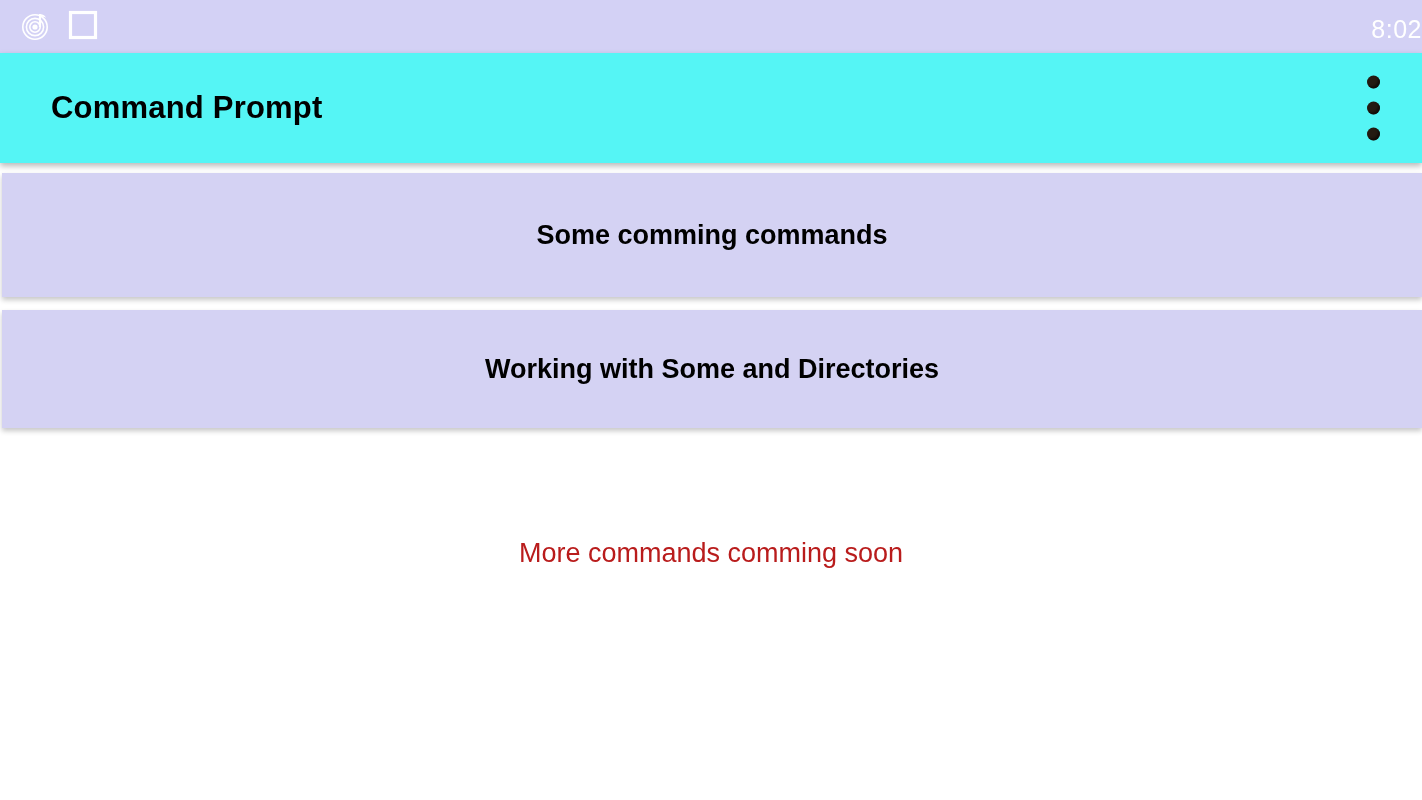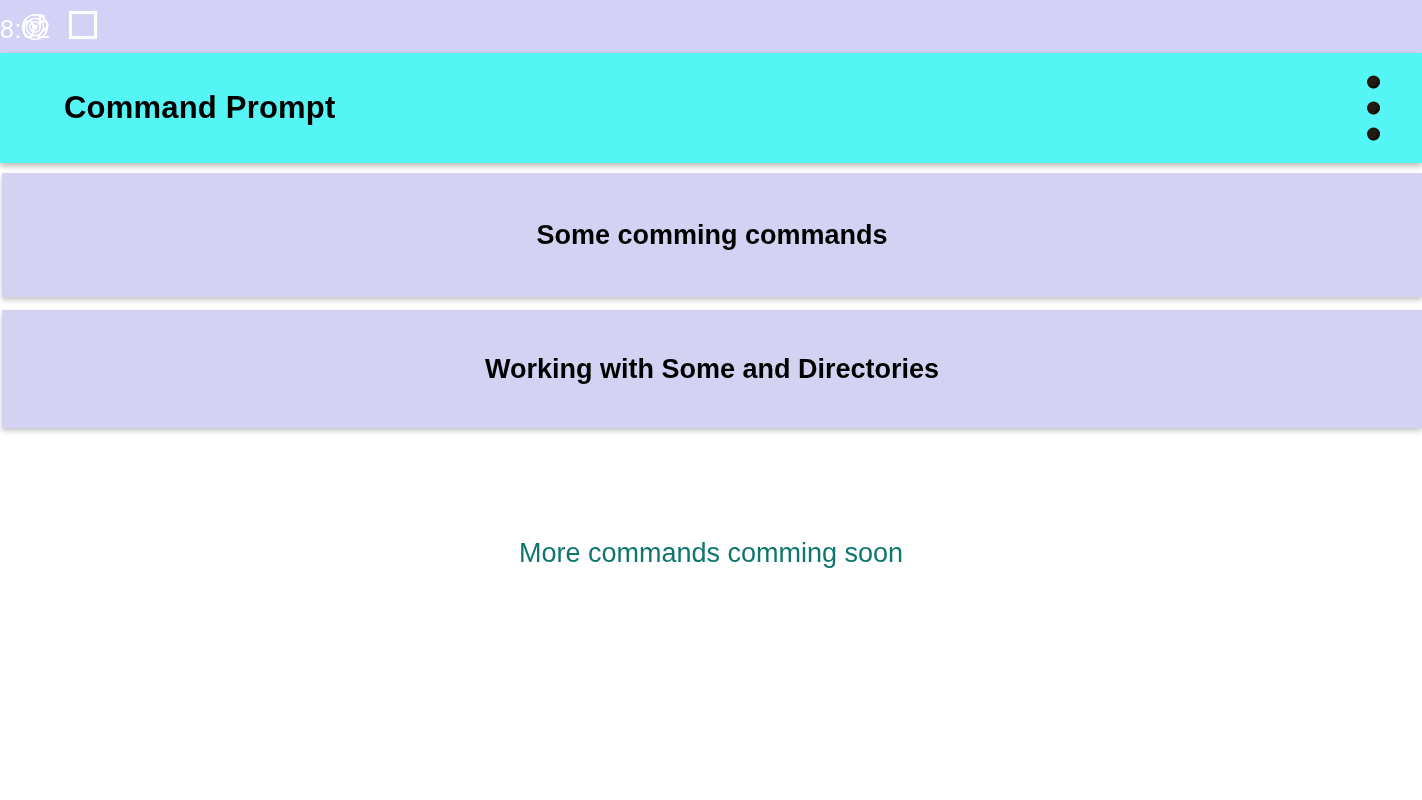--- a/index.html
+++ b/index.html
@@ -14,21 +14,21 @@
   .status-bar{
     position:absolute; left:0; top:0;
     width:1422px; height:53px;
     background:#d3d1f5;
     display:flex; align-items:center;
   }
   .sb-left{ display:flex; align-items:center; gap:16px; padding-left:20px; }
   .sb-icon{ display:block; }
   .sb-center{
     position:absolute; left:0; right:0; top:0; height:58px;
-    display:flex; align-items:center; justify-content:flex-start;
+    display:flex; align-items:center; justify-content:flex-end;
     pointer-events:none;
   }
   .sb-clock{
     color:#ffffff; font-size:25px; letter-spacing:.5px;
   }
   .sb-right{
     position:absolute; right:14px; top:0; height:53px;
     display:flex; align-items:center; gap:12px;
   }
   .sb-batt{ color:#ffffff; font-size:24px; }
@@ -36,21 +36,21 @@
   
   .app-bar{
     position:absolute; left:0; top:53px;
     width:1422px; height:110px;
     background:#55f5f5;
     display:flex; align-items:center;
     box-shadow:0 3px 6px rgba(0,0,0,.28);
     z-index:5;
   }
   .app-title{
-    margin-left:64px;
+    margin-left:51px;
     font-size:31px; font-weight:bold; color:#000000;
     letter-spacing:.2px;
   }
   .overflow-menu{
     position:absolute; right:42px; top:50%;
     transform:translateY(-50%);
     display:flex; flex-direction:column; gap:13px;
     cursor:pointer;
   }
   .dot{
@@ -76,21 +76,21 @@
   .menu-card-label{
     font-size:27px; font-weight:bold; color:#000000;
     text-align:center;
   }
   #card-0{ top:10px;  height:124px; }
   #card-1{ top:147px; height:118px; }
 
   .soon-text{
     position:absolute; left:0; right:0; top:375px;
     text-align:center;
-    font-size:27px; color:#0f766e;
+    font-size:27px; color:#b91c1c;
   }
 </style>
 </head>
 <body>
 
 <div class="status-bar">
 
   <div class="sb-left">
     <span class="sb-icon">
       <svg width="32" height="32" viewBox="0 0 32 32">

